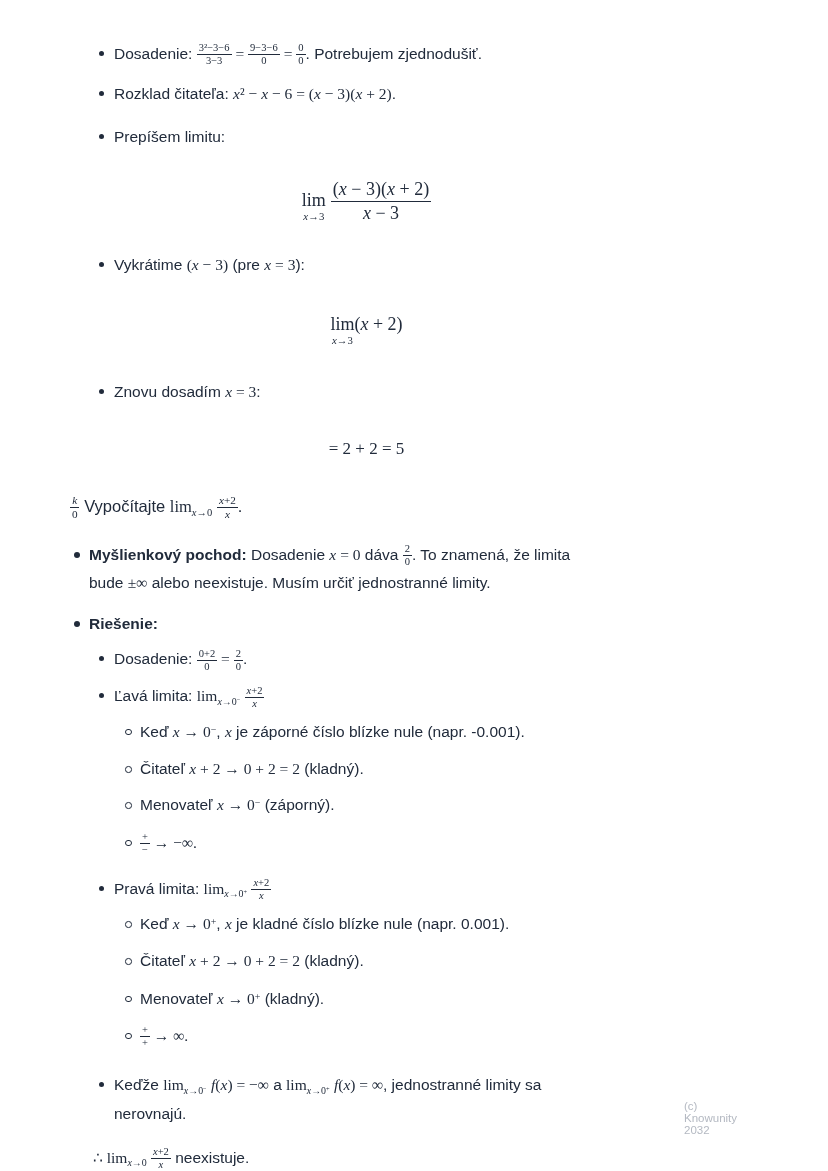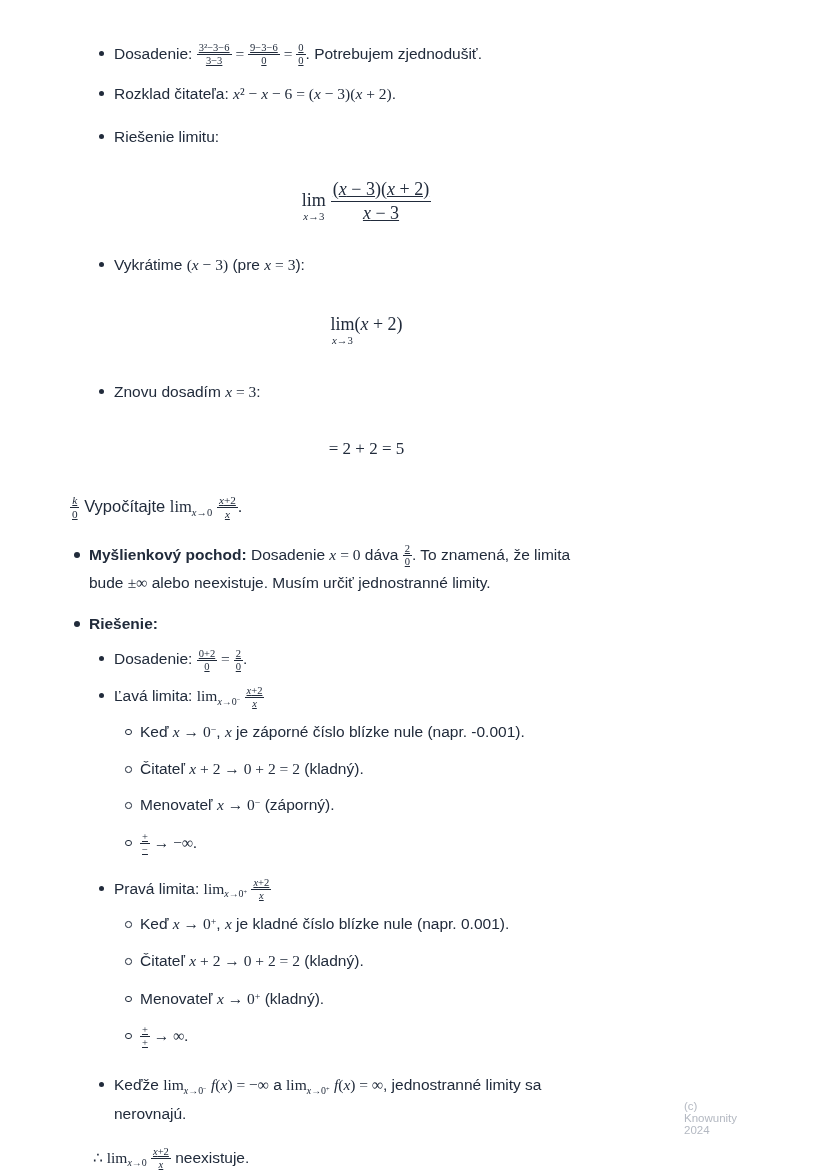--- a/index.html
+++ b/index.html
@@ -25,21 +25,21 @@
   .heading{font-size:16.5px;line-height:1.7;}
 
   
   .tb{font-weight:700;}
   .mi{font-family:"Liberation Serif","DejaVu Serif",serif;font-style:italic;}
   .mr{font-family:"Liberation Serif","DejaVu Serif",serif;}
   .msub{font-size:.64em;vertical-align:-.35em;}
   .msup{font-size:.64em;vertical-align:.45em;}
   .mfrac{display:inline-flex;flex-direction:column;align-items:center;
          font-family:"Liberation Serif","DejaVu Serif",serif;
-         font-size:.68em;line-height:1.15;vertical-align:middle;text-align:center;text-decoration:underline;}
+         font-size:.68em;line-height:1.15;vertical-align:middle;text-align:center;}
   .fn{border-bottom:1px solid currentColor;padding:0 2px;}
   .fd{padding:0 2px;}
   .MF{font-size:1em;line-height:1.3;text-align:center;}
   .mlim{display:inline-flex;flex-direction:column;align-items:center;line-height:1;
         font-family:"Liberation Serif","DejaVu Serif",serif;}
   .limsub{font-size:.6em;margin-top:2px;}
 
   .display{font-size:18px;text-align:center;padding-right:72px;line-height:1.2;}
   .therefore{padding-left:23px;font-size:15.5px;line-height:1.8;}
 </style>
@@ -65,21 +65,21 @@
           </span>. Potrebujem zjednodušiť.</div>
     </div>
 
     <div class="li lvl2" style="margin-top:12px">
       <span class="marker"></span>
       <div class="litext">Rozklad čitateľa: <span class="mi">x</span><span class="mr">² − </span><span class="mi">x</span><span class="mr"> − 6 = (</span><span class="mi">x</span><span class="mr"> − 3)(</span><span class="mi">x</span><span class="mr"> + 2)</span>.</div>
     </div>
 
     <div class="li lvl2" style="margin-top:15px">
       <span class="marker"></span>
-      <div class="litext">Riešenie limitu:</div>
+      <div class="litext">Prepíšem limitu:</div>
     </div>
 
     <div class="display" style="margin-top:26px"><span class="mlim">
           <span class="mr">lim</span>
           <span class="limsub mr"><span class="mi">x</span><span class="mr">→3</span></span>
         </span>  <span class="mfrac MF">
           <span class="fn"><span class="mr">(</span><span class="mi">x</span><span class="mr"> − 3)(</span><span class="mi">x</span><span class="mr"> + 2)</span></span>
           <span class="fd"><span class="mi">x</span><span class="mr"> − 3</span></span>
         </span></div>
 
@@ -199,14 +199,14 @@
       <div class="litext">Keďže <span class="mr">lim</span><span class="msub mr"><span class="mi">x</span><span class="mr">→0</span><span class="msup mr"><span class="mr">−</span></span></span> <span class="mi">f</span><span class="mr">(</span><span class="mi">x</span><span class="mr">) = −∞</span> a <span class="mr">lim</span><span class="msub mr"><span class="mi">x</span><span class="mr">→0</span><span class="msup mr"><span class="mr">+</span></span></span> <span class="mi">f</span><span class="mr">(</span><span class="mi">x</span><span class="mr">) = ∞</span>, jednostranné limity sa<br>nerovnajú.</div>
     </div>
 
     <div class="therefore" style="margin-top:16px"><span class="mr">∴ lim</span><span class="msub mr"><span class="mi">x</span><span class="mr">→0</span></span>  <span class="mfrac">
           <span class="fn"><span class="mi">x</span><span class="mr">+2</span></span>
           <span class="fd"><span class="mi">x</span></span>
         </span> neexistuje.</div>
 
   </div>
 
-  <div class="footer">(c) Knowunity 2024</div>
+  <div class="footer">(c) Knowunity 2032</div>
 </div>
 
 </body></html>

